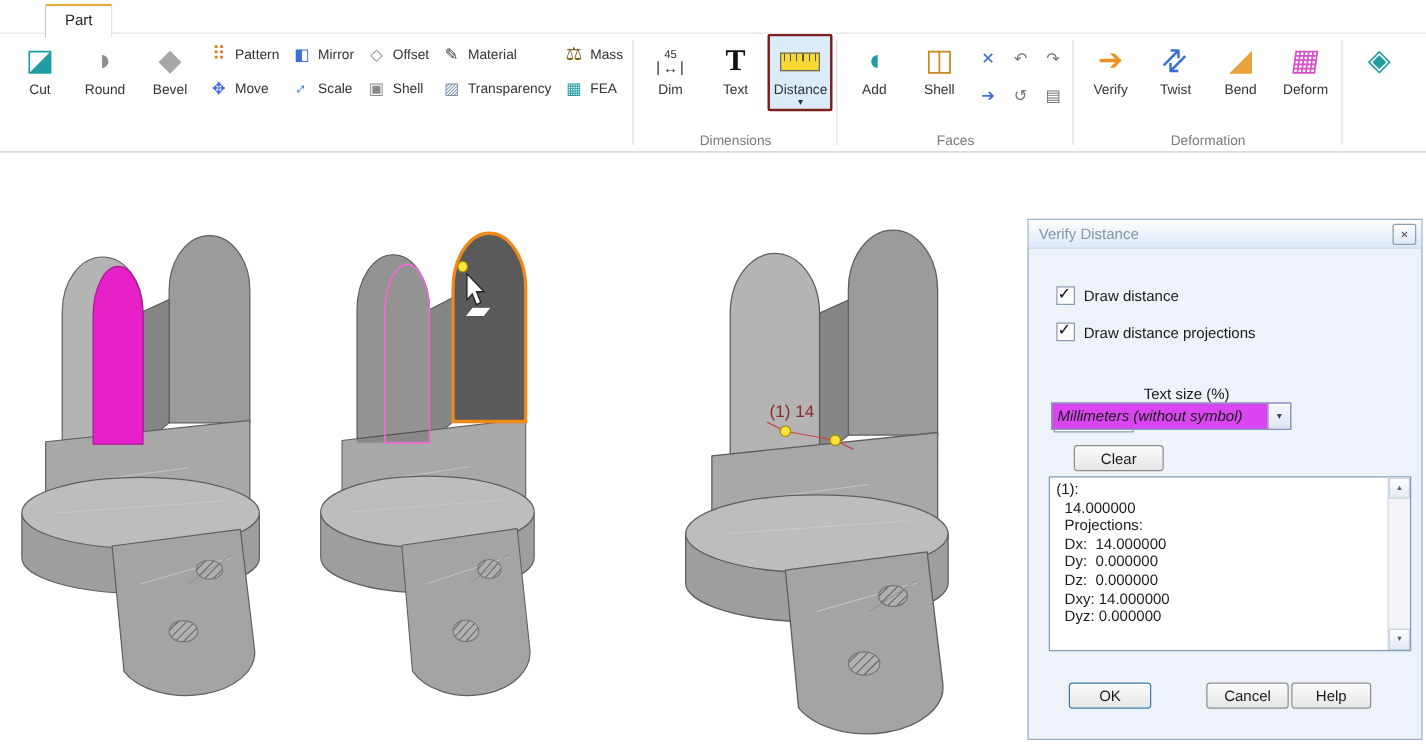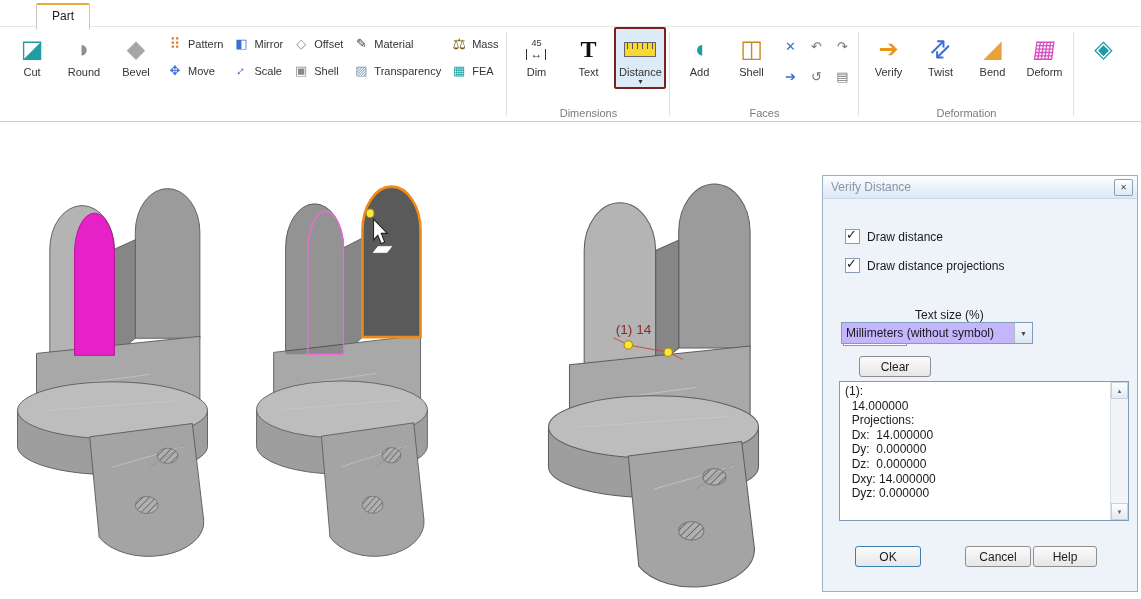--- a/index.html
+++ b/index.html
@@ -53,22 +53,22 @@
     display:flex;align-items:center;padding:0 4px 0 8px;}
   .dlg-title .ttl{flex:1;color:#8795a5;font-size:12px;}
   .dlg-close{width:17px;height:15px;border:1px solid #8ba0b8;background:linear-gradient(#fff,#dfe8f2);
     display:flex;align-items:center;justify-content:center;font-size:8px;color:#445;border-radius:2px;}
   .chk{position:absolute;left:22px;display:flex;align-items:center;gap:7px;}
   .chk .box{width:13px;height:13px;border:1px solid #8a9cb2;background:#fff;position:relative;}
   .chk .box i{position:absolute;left:0px;top:-3px;font-style:normal;font-size:13px;color:#1a1a1a;}
   .row-textsize{position:absolute;left:20px;top:108px;display:flex;align-items:center;gap:8px;}
   .txtin{width:56px;height:18px;border:1px solid #7f9db9;font-size:12px;padding:1px 3px;
     font-family:Liberation Mono, monospace;margin-top:40px;}
-  .select{position:absolute;left:18px;top:146px;width:192px;height:22px;border:1px solid #7f9db9;background:#c4b5fd;
-    display:flex;align-items:center;box-sizing:border-box;}
+  .select{position:absolute;left:18px;top:146px;width:192px;height:22px;border:1px solid #7f9db9;background:#d946ef;
+    display:flex;align-items:center;box-sizing:border-box;font-style:italic;}
   .sel-text{flex:1;padding-left:4px;font-size:12px;white-space:nowrap;overflow:hidden;}
   .sel-btn{width:17px;height:100%;background:linear-gradient(#f4f8fc,#dde6f0);border-left:1px solid #aebdcc;
     display:flex;align-items:center;justify-content:center;font-size:7px;color:#446;}
   .btn{height:21px;border:1px solid #8e8e8e;border-radius:3px;background:linear-gradient(#fbfbfb,#e6e6e6);
     display:flex;align-items:center;justify-content:center;font-size:12px;color:#1a1a1a;box-sizing:border-box;}
   .btn-clear{position:absolute;left:36px;top:180px;width:72px;}
   .listbox{position:absolute;left:16px;top:205px;width:290px;height:140px;background:#fff;border:1px solid #7f9db9;
     box-sizing:border-box;display:flex;}
   .lines{flex:1;padding:2px 0 0 5px;overflow:hidden;}
   .lines div{white-space:pre;font-size:12px;line-height:14.6px;}

